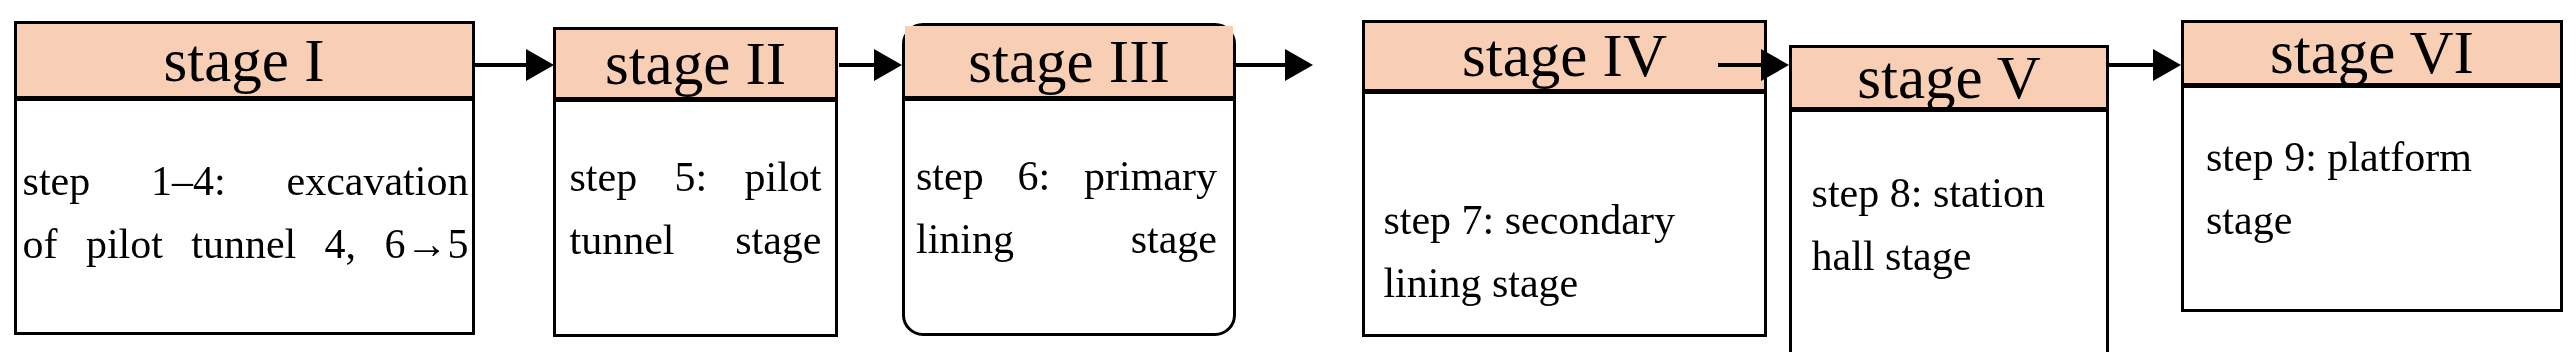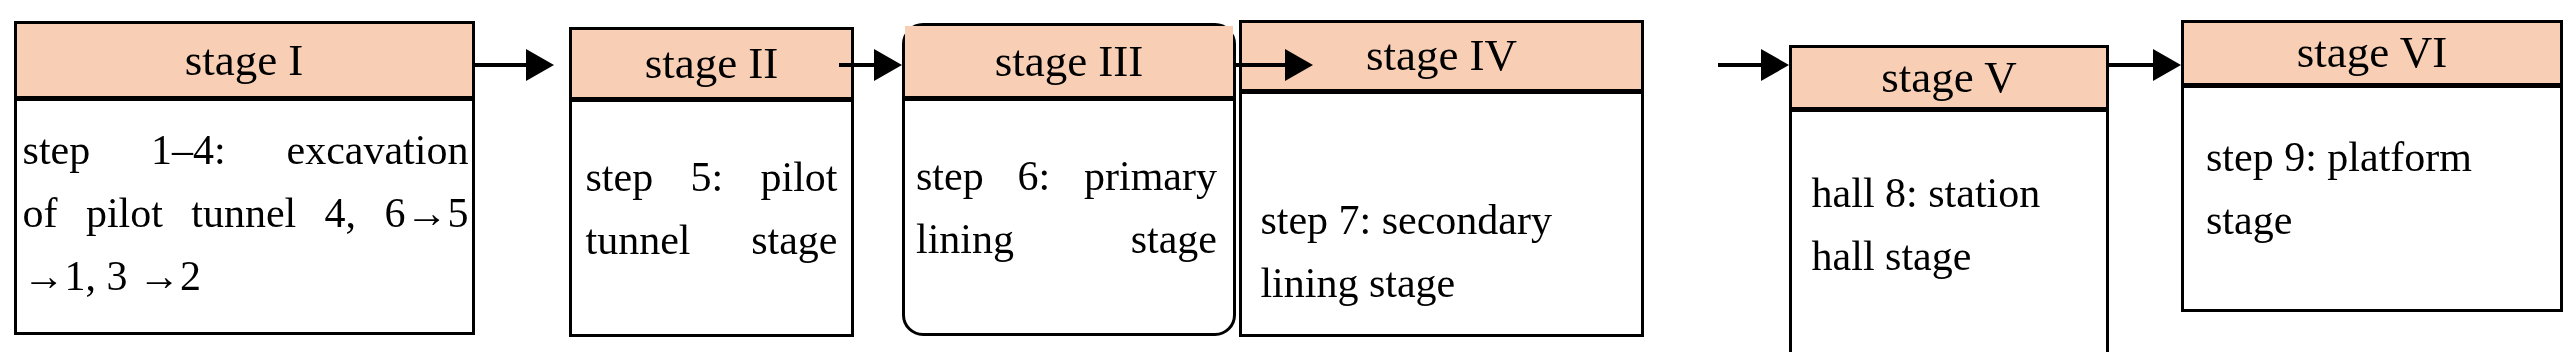--- a/index.html
+++ b/index.html
@@ -23,21 +23,21 @@
     border: 3.7px solid var(--border, #000000);
   }
   .hdr {
     box-sizing: border-box;
     height: var(--hh, 74px);
     background: var(--header-fill, #f8cfb5);
     border-bottom: 5.5px solid var(--border, #000000);
     display: flex;
     align-items: center;
     justify-content: center;
-    font-size: 45px;
+    font-size: 61px;
     line-height: 1;
     white-space: nowrap;
   }
   .bod {
     position: absolute;
     left: 0; right: 0;
     top: var(--hh, 74px);
     bottom: 0;
     display: flex;
     flex-direction: column;
@@ -47,25 +47,25 @@
   }
   .line { white-space: nowrap; }
   .line.j {
     text-align: justify;
     text-align-last: justify;
     white-space: normal;
   }
   
   .b1 { left: 13.5px;   top: 21px; width: 461px; height: 314px; --hh: 77px; }
   .b1 .bod { padding: 0 3.1px 6.1px 6.1px; }
-  .b2 { left: 553px;  top: 27px; width: 285px; height: 310px; margin-left: 16px; --hh: 72px; }
+  .b2 { left: 553px;  top: 27px; width: 285px; height: 310px; --hh: 72px; }
   .b2 .bod { padding: 0 13.5px 18.4px 13.5px; }
   .b3 { left: 902px; top: 23px; width: 334px; height: 313px; border-radius: 21px; --hh: 75px; }
   .b3 .bod { padding: 0 16px 18.4px 11px; }
-  .b4 { left: 1239px; top: 19.6px; width: 405px; height: 317px; --hh: 71px; }
+  .b4 { left: 1362px; top: 19.6px; width: 405px; height: 317px; --hh: 71px; }
   .b4 .bod { padding: 0 12.3px 18.4px 18.4px; justify-content: flex-end; }
   .b5 { left: 1789px; top: 21px; width: 320px; height: 315px; margin-top: 24px; --hh: 64px; }
   .b5 .bod { padding: 0 11px 18.4px 19.6px; }
   .b6 { left: 2181px; top: 19.6px; width: 382px; height: 292px; --hh: 65px; }
   .b6 .bod { padding: 0 12.3px 18.4px 22px; }
 
   
   .arrow {
     position: absolute;
     top: 49px;
@@ -95,21 +95,20 @@
 </head>
 <body>
 
 <div class="canvas">
 
   <div class="box b1">
     <div class="hdr">stage I</div>
     <div class="bod">
       <div class="line j">step 1–4: excavation</div>
       <div class="line j">of pilot tunnel 4, 6→5</div>
-      <div class="line">→1, 3 →2</div>
     </div>
   </div>
 
   <div class="box b2">
     <div class="hdr">stage II</div>
     <div class="bod">
       <div class="line j">step 5: pilot</div>
       <div class="line j">tunnel stage</div>
     </div>
   </div>
@@ -126,21 +125,21 @@
     <div class="hdr">stage IV</div>
     <div class="bod">
       <div class="line">step 7: secondary</div>
       <div class="line">lining stage</div>
     </div>
   </div>
 
   <div class="box b5">
     <div class="hdr">stage V</div>
     <div class="bod">
-      <div class="line">hall 8: station</div>
+      <div class="line">step 8: station</div>
       <div class="line">hall stage</div>
     </div>
   </div>
 
   <div class="box b6">
     <div class="hdr">stage VI</div>
     <div class="bod">
       <div class="line">step 9: platform</div>
       <div class="line">stage</div>
     </div>

